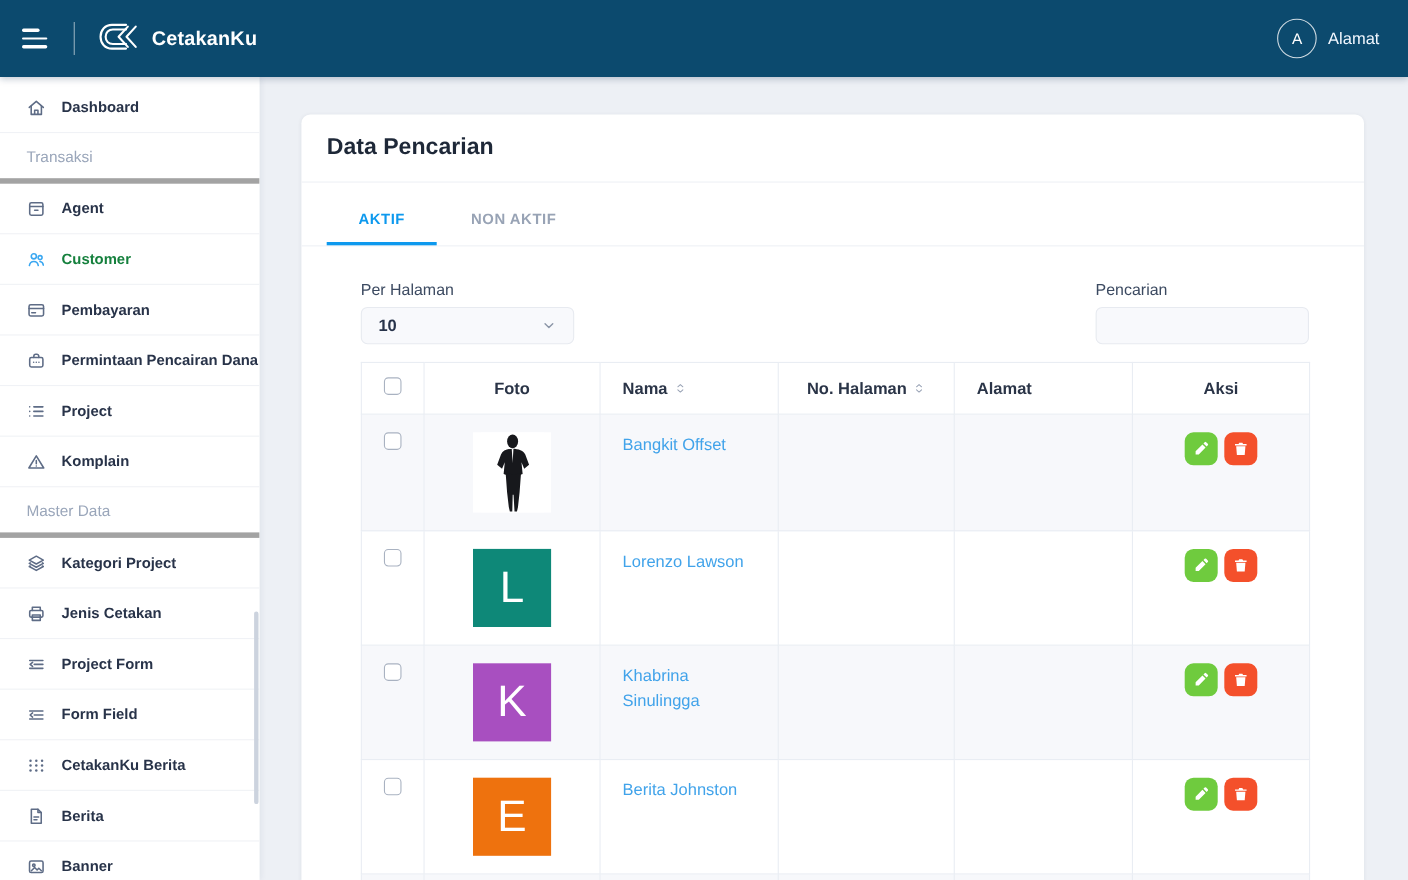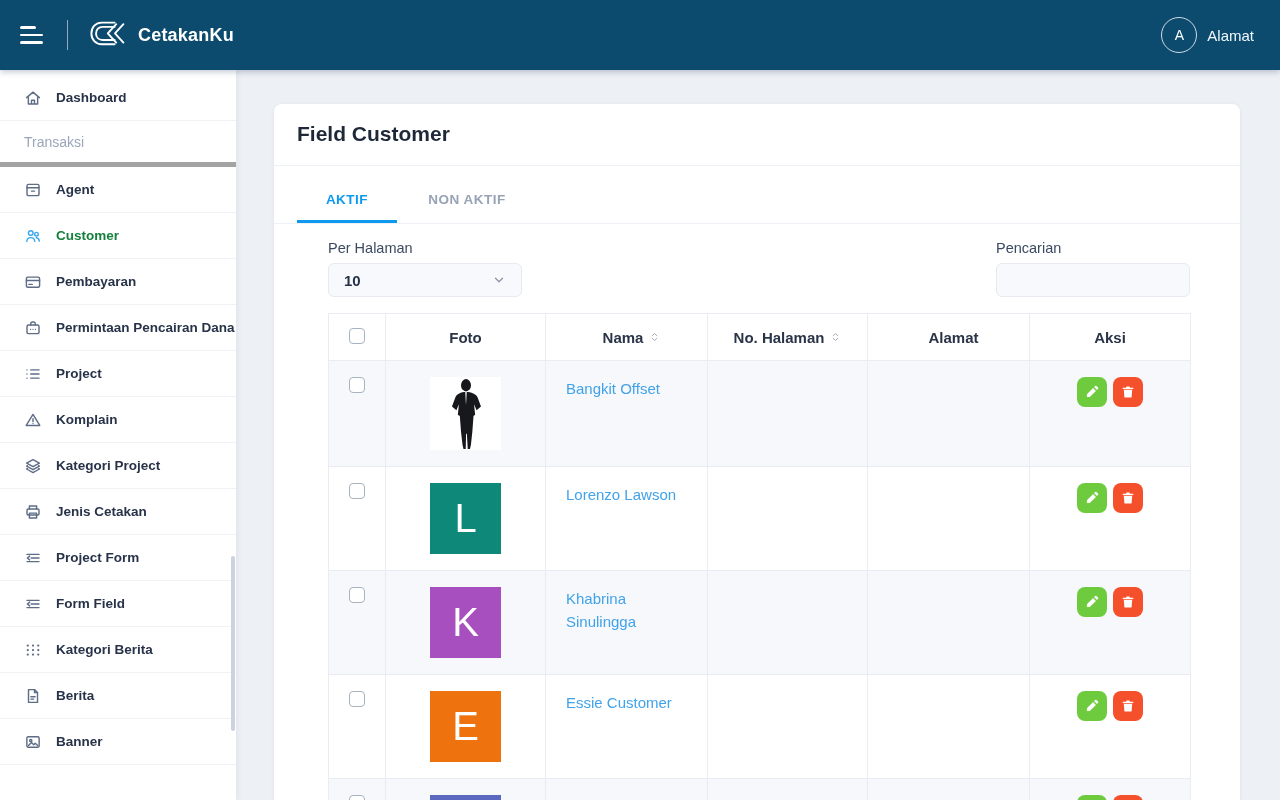--- a/index.html
+++ b/index.html
@@ -48,35 +48,35 @@
   .card-head { padding:18px 23px 19px; border-bottom:1px solid #eef1f5; }
   .card-title { font-size:21px; font-weight:bold; color:#1e2838; }
 
   .tabs { display:flex; padding:0 23px; border-bottom:1px solid #eef1f5; }
   .tab { min-width:100px; text-align:center; padding:26px 8px 13px; font-size:13.5px; font-weight:bold;
          letter-spacing:.5px; color:#98a3b5; border-bottom:3px solid transparent; cursor:pointer; }
   .tab + .tab { margin-left:20px; }
   .tab.active { color:#0d99ee; border-bottom-color:#0d99ee; }
 
   .panel { padding:0 50px 0 54px; }
-  .controls { display:flex; justify-content:space-between; align-items:flex-start; margin-top:16px; }
+  .controls { display:flex; justify-content:space-between; align-items:flex-start; margin-top:32px; }
   .ctl-label { font-size:14.5px; color:#3c4a61; margin-bottom:7px; }
   .select { width:194px; height:34px; background:#f8f9fc; border:1px solid #e7eaf0; border-radius:6px;
             display:flex; align-items:center; padding:0 15px; font-size:15px; font-weight:bold;
             color:#27334a; cursor:pointer; }
   .select .chev { margin-left:auto; width:14px; height:14px; color:#8b95a7; }
   .search-input { width:194px; height:34px; background:#f8f9fc; border:1px solid #e7eaf0; border-radius:6px;
                   padding:0 12px; font-size:14px; color:#27334a; outline:none;
                   font-family:"Liberation Sans", sans-serif; }
 
   
   table.data { margin-top:16px; border-collapse:collapse; width:100%; table-layout:fixed; }
   th, td { border:1px solid #e9edf3; }
   th { background:#fff; font-size:15px; font-weight:bold; color:#2a3447; height:47px; padding:6px 10px; }
-  .th-inner { display:flex; align-items:center; gap:6px;justify-content:center; }
+  .th-inner { display:flex; align-items:center; gap:6px; }
   .th-inner.center { justify-content:center; }
   .th-inner.left { padding-left:10px; }
   .sort-glyph { width:11px; height:14px; color:#98a2b5; flex:0 0 11px; }
   tbody tr:nth-child(odd) { background:#f7f8fb; }
   td { vertical-align:top; padding:16px 10px; height:102px; }
   td.c-check, th.c-check { text-align:center; }
   input.cbx { appearance:none; -webkit-appearance:none; width:16px; height:16px; border:1.6px solid #a9b2c1;
               border-radius:4px; background:#fff; cursor:pointer; display:inline-block; }
   .avatar { width:71px; height:71px; margin:0 auto; display:flex; align-items:center; justify-content:center;
             color:#fff; font-size:40px; font-weight:normal; }
@@ -256,20 +256,21 @@
         <span>Project</span>
       </div>
       <div class="side-item">
         <span class="si-icon">
             <svg viewBox="0 0 24 24">
               <use href="#i-alert"></use>
             </svg>
           </span>
         <span>Komplain</span>
       </div>
+      <div class="side-section">Master Data</div>
       <div class="side-item">
         <span class="si-icon">
             <svg viewBox="0 0 24 24">
               <use href="#i-layers"></use>
             </svg>
           </span>
         <span>Kategori Project</span>
       </div>
       <div class="side-item">
         <span class="si-icon">
@@ -294,21 +295,21 @@
             </svg>
           </span>
         <span>Form Field</span>
       </div>
       <div class="side-item">
         <span class="si-icon">
             <svg viewBox="0 0 24 24">
               <use href="#i-griddots"></use>
             </svg>
           </span>
-        <span>Kategori Berita</span>
+        <span>CetakanKu Berita</span>
       </div>
       <div class="side-item">
         <span class="si-icon">
             <svg viewBox="0 0 24 24">
               <use href="#i-file"></use>
             </svg>
           </span>
         <span>Berita</span>
       </div>
       <div class="side-item">
@@ -319,21 +320,21 @@
           </span>
         <span>Banner</span>
       </div>
       <div class="scroll-thumb"></div>
     </nav>
 
     <main class="main">
       <div class="card">
 
         <div class="card-head">
-          <div class="card-title">Field Customer</div>
+          <div class="card-title">Data Pencarian</div>
         </div>
 
         <div class="tabs">
           <div class="tab active">AKTIF</div>
           <div class="tab">NON AKTIF</div>
         </div>
 
         <div class="panel">
 
           <div class="controls">
@@ -477,21 +478,21 @@
                       </button>
                 </div>
                   </td>
               </tr>
 
               <tr>
                 <td class="c-check"><input type="checkbox" class="cbx" style=""></td>
                 <td>
                     <div class="avatar" style="background-color: rgb(238, 114, 14);">E</div>
                   </td>
-                <td class="c-nama"><a class="name-link">Essie Customer</a></td>
+                <td class="c-nama"><a class="name-link">Berita Johnston</a></td>
                 <td></td>
                 <td></td>
                 <td>
                     <div class="aksi-wrap">
                   <button class="btn btn-edit">
                         <svg viewBox="0 0 24 24">
                           <use href="#i-pencil"></use>
                         </svg>
                       </button>
                   <button class="btn btn-del">

